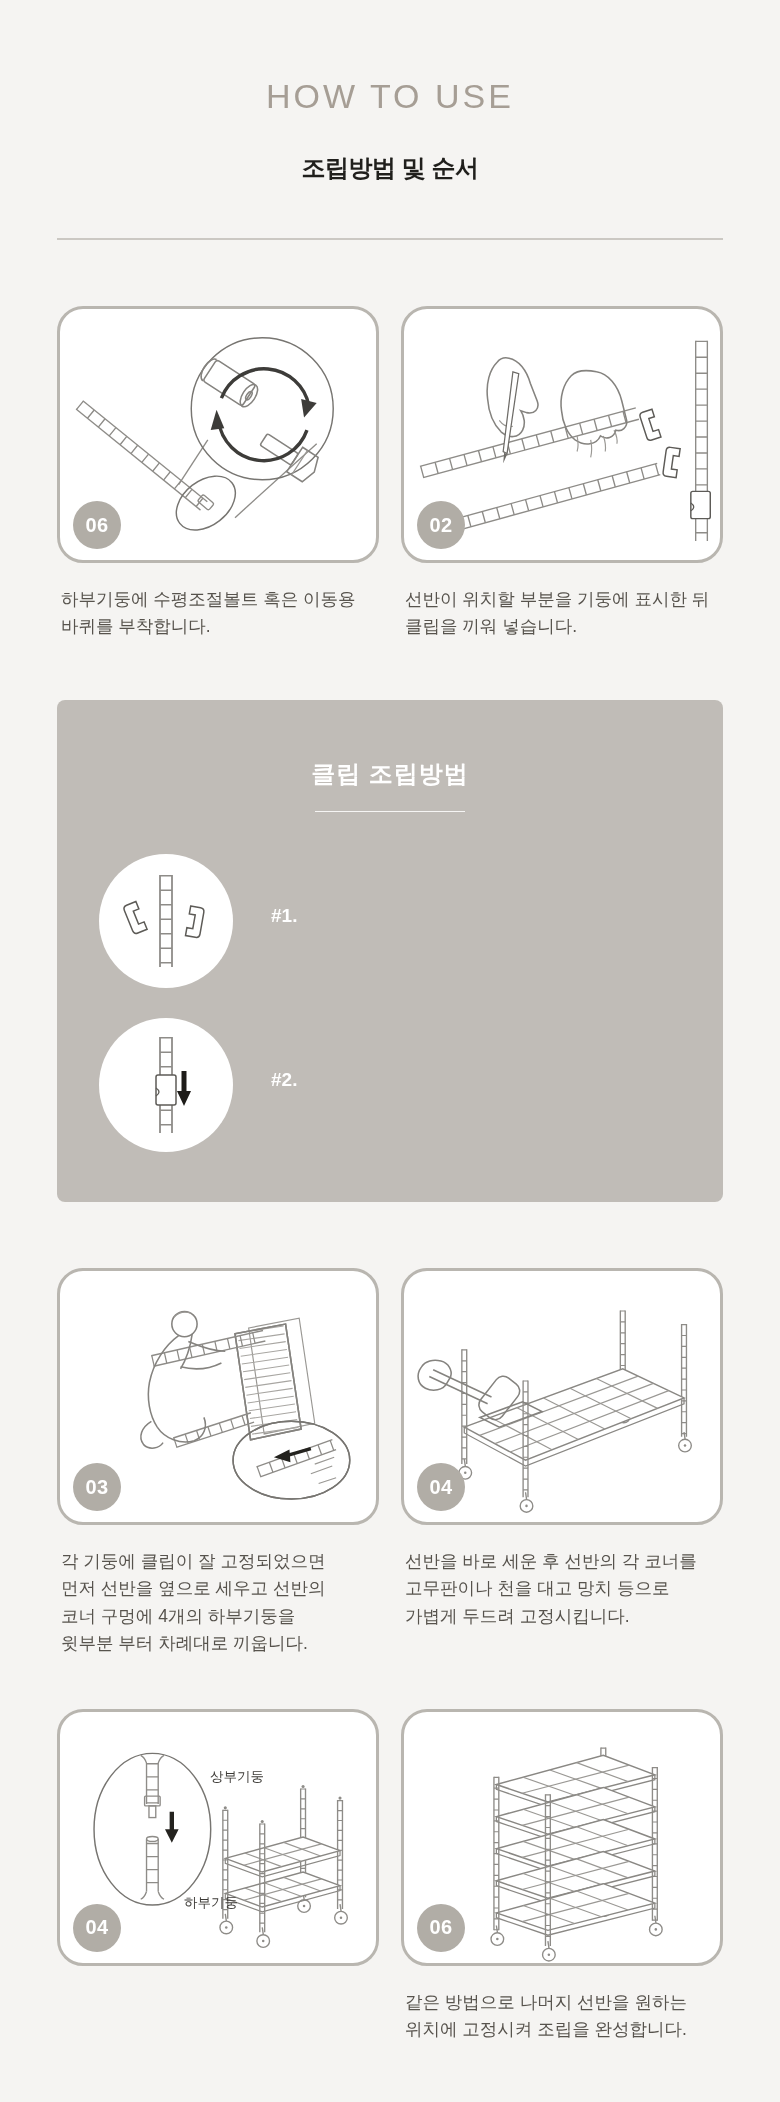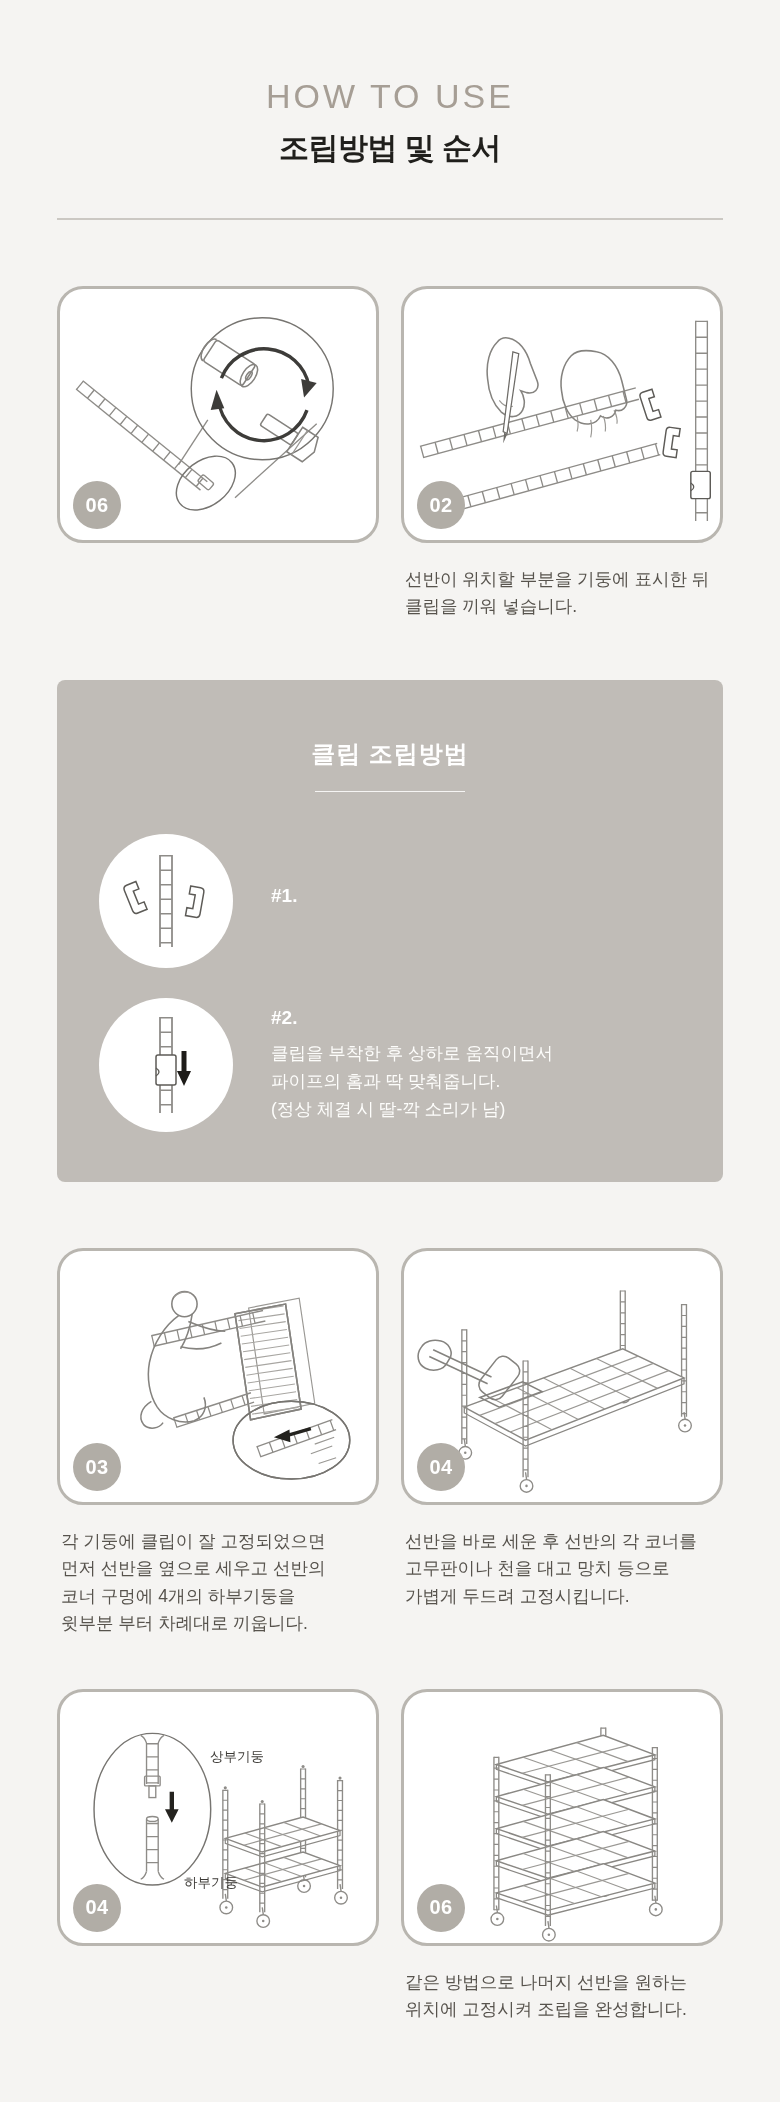--- a/index.html
+++ b/index.html
@@ -5,22 +5,22 @@
   html,body { margin:0; padding:0; }
   body {
     width:780px; background:#f5f4f2;
     font-family:"Liberation Sans","DejaVu Sans",sans-serif;
     color:#3b3935;
   }
   .page { width:780px; min-height:2102px; box-sizing:border-box; padding-top:76px; overflow:hidden; }
 
   .title { text-align:center; font-size:34px; line-height:40px; letter-spacing:3px;
            color:#a69e95; font-weight:500; }
-  .subtitle { text-align:center; font-size:30px; line-height:36px; font-weight:700;
-              color:#201f1c; margin-top:14px; letter-spacing:-0.5px; }
+  .subtitle { text-align:center; font-size:24px; line-height:36px; font-weight:700;
+              color:#201f1c; margin-top:34px; letter-spacing:-0.5px; }
   .divider { margin:52px 57px 0; border-top:2px solid #cbc8c3; }
 
   .step-section { padding:0 57px; }
   .mt1 { margin-top:66px; } .mt2 { margin-top:66px; } .mt3 { margin-top:52px; }
   .row { display:flex; gap:22px; }
   .col { width:322px; flex:0 0 auto; }
   .box { position:relative; height:251px; background:#fff; border:3px solid #b9b6b0;
          border-radius:26px; overflow:hidden; }
   .badge { position:absolute; left:13px; bottom:11px; width:48px; height:48px; border-radius:50%;
            background:#b1ada6; color:#fff; font-size:20px; font-weight:700;
@@ -118,20 +118,22 @@
             </g>
             <g>
               <path d="M166 89 A47 47 0 0 1 256 97" stroke="#3d3c39" stroke-width="3.5" fill="none"></path>
               <polygon points="248,90 264,94 251,109" class="darkfill"></polygon>
               <path d="M254 122 A47 47 0 0 1 163 112" stroke="#3d3c39" stroke-width="3.5" fill="none"></path>
               <polygon points="169,120 155,122 161,101" class="darkfill"></polygon>
             </g>
           </svg>
           <div class="badge">06</div>
         </div>
+        <div class="caption">하부기둥에 수평조절볼트 혹은 이동용
+바퀴를 부착합니다.</div>
       </div>
 
       <div class="col">
         <div class="box">
           <svg class="illu" viewBox="0 0 325 253">
             <g>
               <line x1="19.6" y1="170.8" x2="241.6" y2="110.8" class="rail"></line>
               <line x1="16.4" y1="159.2" x2="238.4" y2="99.2" class="rail"></line>
               <line x1="18" y1="165" x2="240" y2="105" class="band" stroke-width="12" stroke-dasharray="1.4 14"></line>
             </g>
@@ -201,23 +203,20 @@
           <rect x="42" y="42" width="20" height="30" rx="2" fill="#fff" stroke="#5d5b57" stroke-width="1.5"></rect>
           <path d="M42 55 q6 4 0 8" stroke="#5d5b57" fill="none" stroke-width="1.3"></path>
           <g>
             <line x1="70" y1="38" x2="70" y2="60" stroke="#1e1c19" stroke-width="5"></line>
             <polygon points="63,58 77,58 70,73" fill="#1e1c19"></polygon>
           </g>
         </svg>
       </div>
       <div class="guide-text">
         <div class="guide-heading">#2.</div>
-        <div class="guide-body">클립을 부착한 후 상하로 움직이면서
-파이프의 홈과 딱 맞춰줍니다.
-(정상 체결 시 딸-깍 소리가 남)</div>
       </div>
     </div>
   </div>
 
   <div class="step-section mt2">
     <div class="row">
       <div class="col">
         <div class="box">
           <svg class="illu" viewBox="0 0 325 253">
             <defs>

